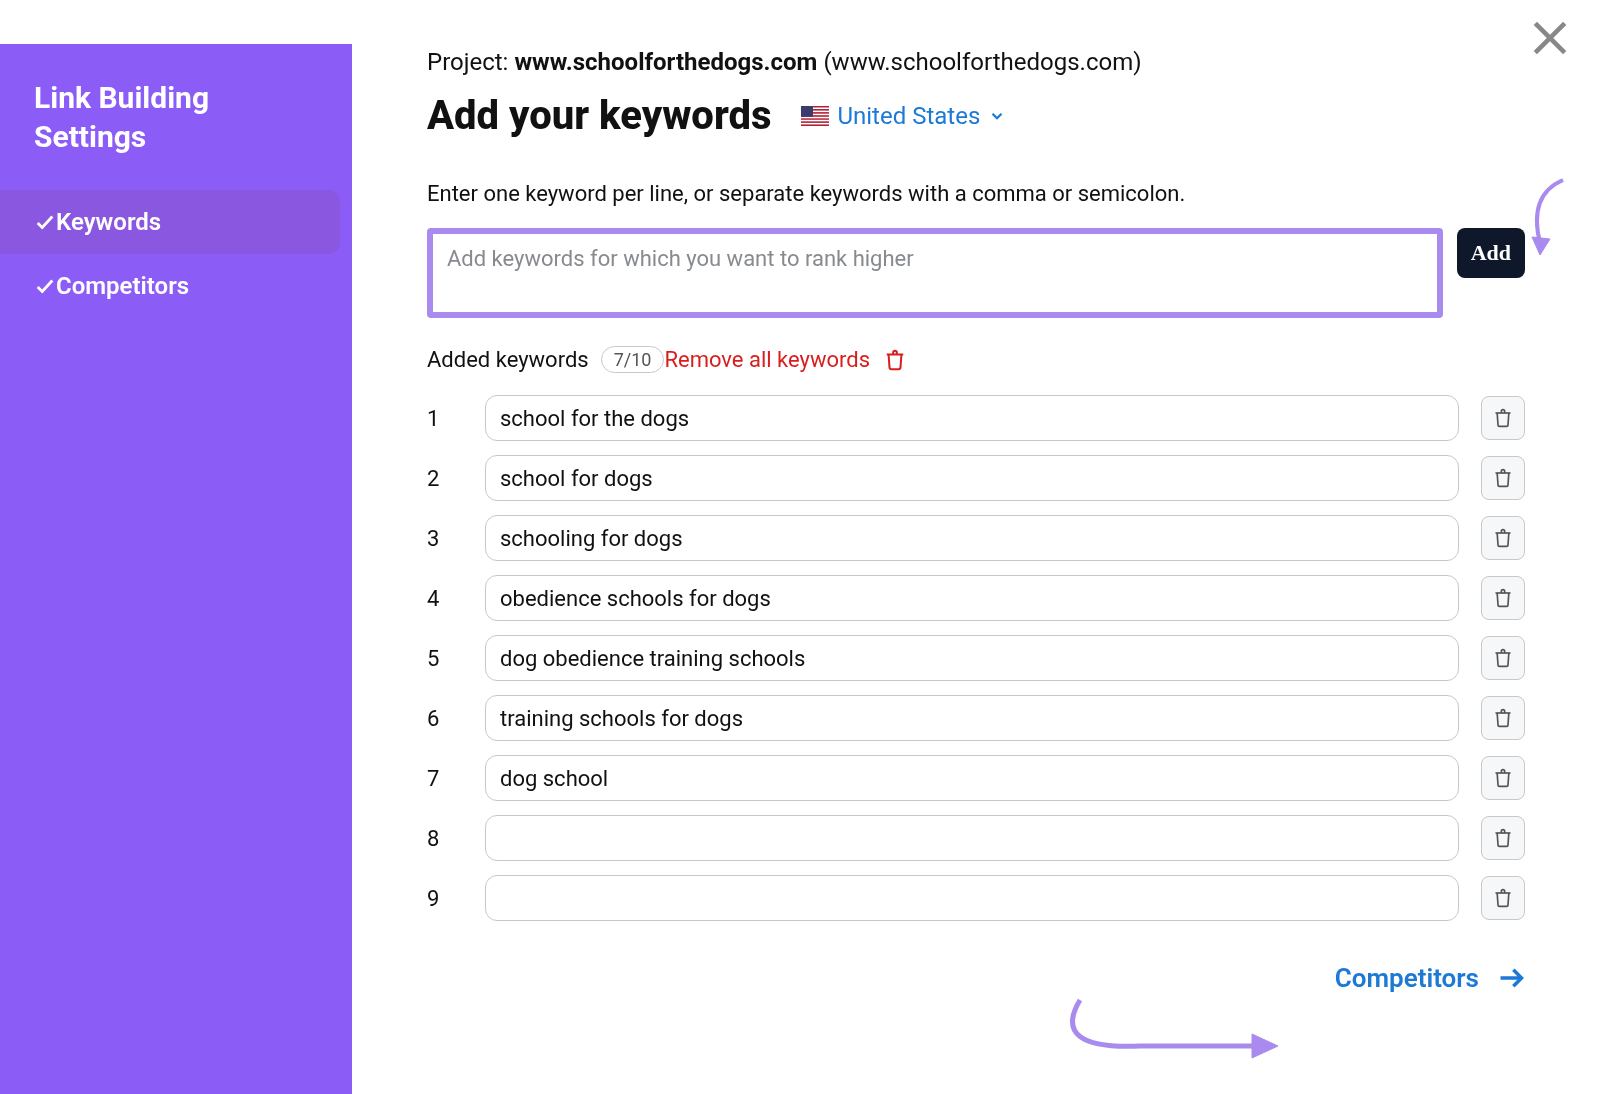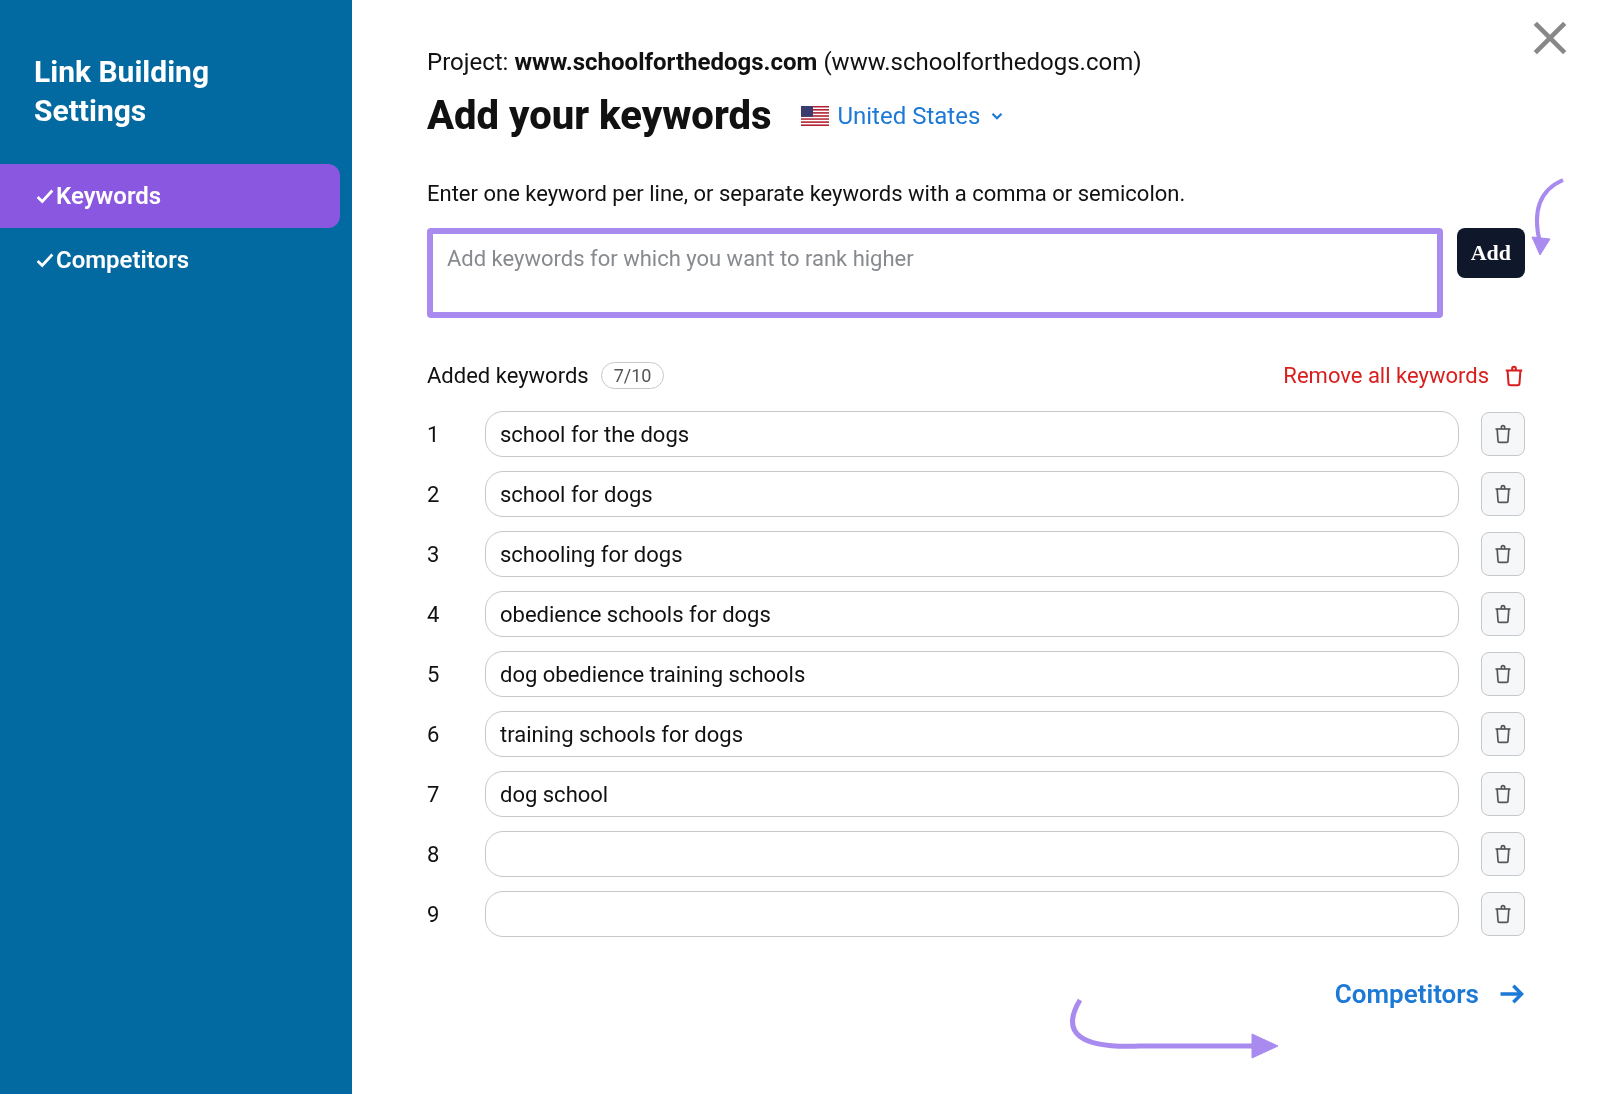--- a/index.html
+++ b/index.html
@@ -6,24 +6,25 @@
     body {
       font-family: -apple-system, BlinkMacSystemFont, 'Segoe UI', Roboto, Helvetica, Arial, sans-serif;
       background: #fff;
       display: flex;
       width: 1600px;
       height: 1094px;
       overflow: hidden;
     }
     .sidebar {
       width: 352px;
-      background: #0369a1;
+      background: #8b5cf6;
       color: #fff;
-      padding-top: 52px;
+      padding-top: 34px;
       flex-shrink: 0;
+      margin-top: 44px;
     }
     .sidebar-title {
       font-size: 30px;
       font-weight: 700;
       line-height: 1.3;
       padding: 0 34px 34px 34px;
     }
     .sidebar-item {
       display: flex;
       align-items: center;
@@ -116,23 +117,22 @@
       padding: 0 14px;
       font-size: 22px;
       font-weight: 600;
       height: 50px;
       cursor: pointer;
       align-self: flex-start;
       font-family: Liberation Serif, serif;
     }
     .added-header {
       display: flex;
-      justify-content: space-between;
-      align-items: center;
-      margin-top: 44px;
+      align-items: center;
+      margin-top: 28px;
     }
     .added-left {
       display: flex;
       align-items: center;
       gap: 12px;
       font-size: 22px;
       color: #111;
     }
     .count-badge {
       border: 1px solid #c6c8cc;
@@ -161,21 +161,21 @@
     }
     .row-num {
       width: 36px;
       text-align: left;
       font-size: 22px;
       color: #111;
     }
     .row-input {
       flex: 1;
       border: 1px solid #c6c8cc;
-      border-radius: 18px;
+      border-radius: 12px;
       padding: 10px 14px;
       font-size: 22px;
       color: #111;
       font-family: inherit;
       height: 46px;
     }
     .row-delete {
       width: 44px; height: 44px;
       border: 1px solid #c6c8cc;
       border-radius: 8px;

